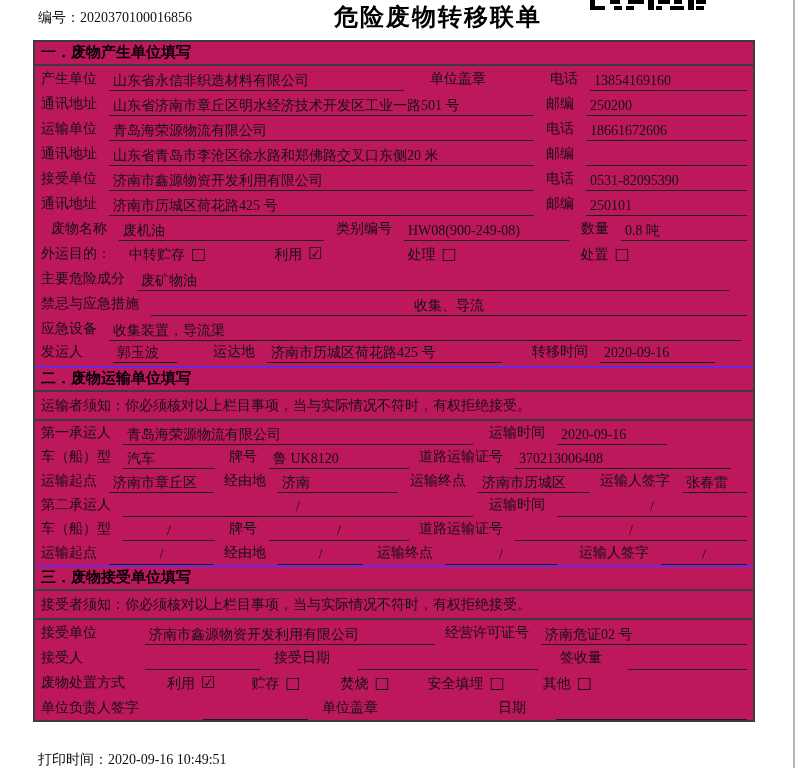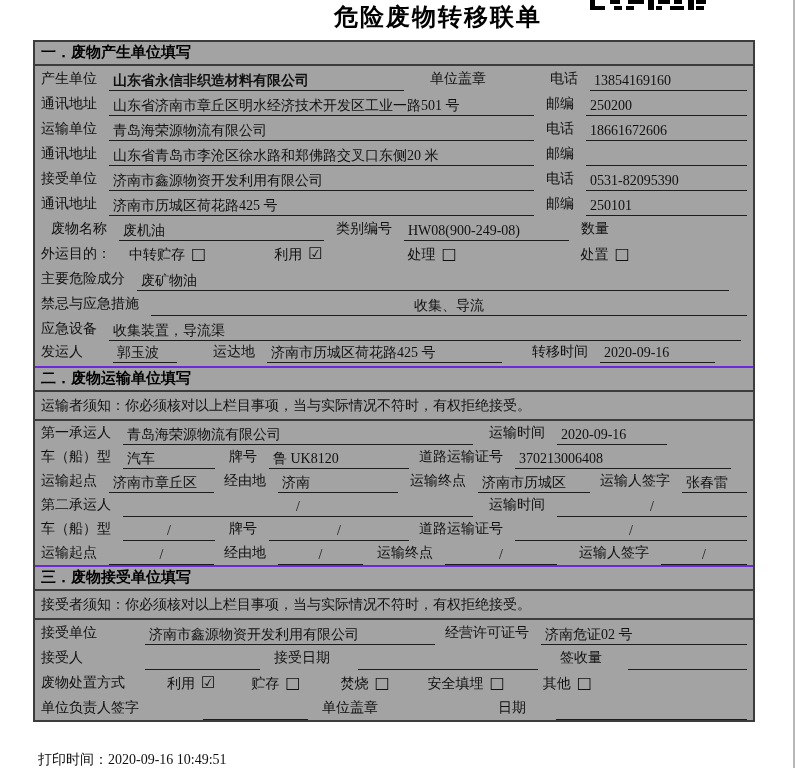--- a/index.html
+++ b/index.html
@@ -13,21 +13,21 @@
   .serial { position:absolute; left:38px; top:9px; font-size:14px; white-space:nowrap; }
   .title  { position:absolute; left:80px; top:1px; width:716px; margin:0;
             text-align:center; font-family:"DejaVu Sans","Liberation Sans",sans-serif;
             font-weight:bold; font-size:24px; letter-spacing:2px; color:#000; }
 
   .qr { position:absolute; left:590px; top:0; }
 
   .edge-line { position:absolute; top:0; right:1px; width:2px; height:768px; background:#b8b8b8; }
 
   .form { position:absolute; left:33px; top:40px; width:722px;
-          border:2px solid #3c3c3c; background:#a3a3a3; box-sizing:border-box; }
+          border:2px solid #3c3c3c; background:#be185d; box-sizing:border-box; }
 
   .sec-title { height:22px; line-height:21px; padding-left:6px;
                border-bottom:2px solid #3c3c3c; color:#000;
                font-family:"DejaVu Sans","Liberation Sans",sans-serif;
                font-weight:bold; font-size:15px; }
   .topline   { border-top:2px solid #6d28d9; }
 
   .note-row { height:27px; line-height:27px; padding-left:6px;
               border-bottom:2px solid #3c3c3c; font-size:14px; white-space:nowrap; }
 
@@ -44,20 +44,21 @@
   .chk-lab { margin-right:6px; }
   .box { font-family:"DejaVu Sans",sans-serif; font-size:16px; line-height:1; }
 
   .print-time { position:absolute; left:38px; top:751px; font-size:14px; white-space:nowrap; }
 </style>
 </head>
 <body>
 
 <div class="page">
 
+  <div class="serial"><span>编号：</span><span>2020370100016856</span></div>
 
   <h1 class="title">危险废物转移联单</h1>
 
   <svg class="qr" width="116" height="10" viewBox="0 0 116 10" aria-hidden="true">
     <g fill="#000">
       <rect x="0" y="0" width="5" height="10"></rect>
         <rect x="5" y="6" width="10" height="4"></rect>
       <rect x="20" y="0" width="10" height="4"></rect>
         <rect x="24" y="6" width="8" height="4"></rect>
       <rect x="38" y="0" width="16" height="4"></rect>
@@ -70,21 +71,21 @@
         <rect x="98" y="0" width="6" height="10"></rect>
       <rect x="106" y="0" width="10" height="4"></rect>
         <rect x="106" y="6" width="8" height="4"></rect>
     </g>
   </svg>
 
   <div class="form">
       <div class="sec-title">一．废物产生单位填写</div>
       <div class="row" style="height: 25px;">
         <span class="lbl">产生单位</span>
-        <span class="val" style="flex: 0 0 295px; width: 295px; font-weight: bold;">山东省永信非织造材料有限公司</span>
+        <span class="val" style="flex: 0 0 295px; width: 295px;">山东省永信非织造材料有限公司</span>
         <span class="txt" style="margin-left: 26px;">单位盖章</span>
         <span class="lbl" style="margin-left: 64px;">电话</span>
         <span class="val" style="flex: 1 1 auto;">13854169160</span>
       </div>
       <div class="row" style="height: 25px;">
         <span class="lbl">通讯地址</span>
         <span class="val" style="flex: 0 0 425px; width: 425px;">山东省济南市章丘区明水经济技术开发区工业一路501 号</span>
         <span class="lbl" style="margin-left: 12px;">邮编</span>
         <span class="val" style="flex: 1 1 auto;">250200</span>
       </div>
@@ -111,20 +112,21 @@
         <span class="val" style="flex: 0 0 425px; width: 425px;">济南市历城区荷花路425 号</span>
         <span class="lbl" style="margin-left: 12px;">邮编</span>
         <span class="val" style="flex: 1 1 auto;">250101</span>
       </div>
       <div class="row" style="height: 25px; padding-left: 16px;">
         <span class="lbl">废物名称</span>
         <span class="val" style="flex: 0 0 205px; width: 205px;">废机油</span>
         <span class="lbl" style="margin-left: 12px;">类别编号</span>
         <span class="val" style="flex: 0 0 165px; width: 165px;">HW08(900-249-08)</span>
         <span class="lbl" style="margin-left: 12px;">数量</span>
+        <span class="val" style="flex: 1 1 auto;">0.8 吨</span>
       </div>
       <div class="row" style="height: 25px;">
         <span class="lbl">外运目的：</span>
         <span class="chk" style="margin-left: 6px;"><span class="chk-lab">中转贮存</span><span class="box">□</span></span>
         <span class="chk" style="margin-left: 68px;"><span class="chk-lab">利用</span><span class="box">☑</span></span>
         <span class="chk" style="margin-left: 85px;"><span class="chk-lab">处理</span><span class="box">□</span></span>
         <span class="chk" style="margin-left: 124px;"><span class="chk-lab">处置</span><span class="box">□</span></span>
       </div>
       <div class="row" style="height: 25px;">
         <span class="lbl">主要危险成分</span>

